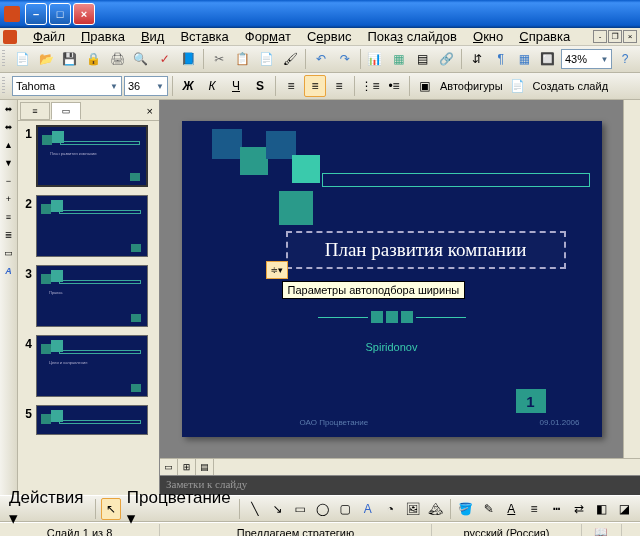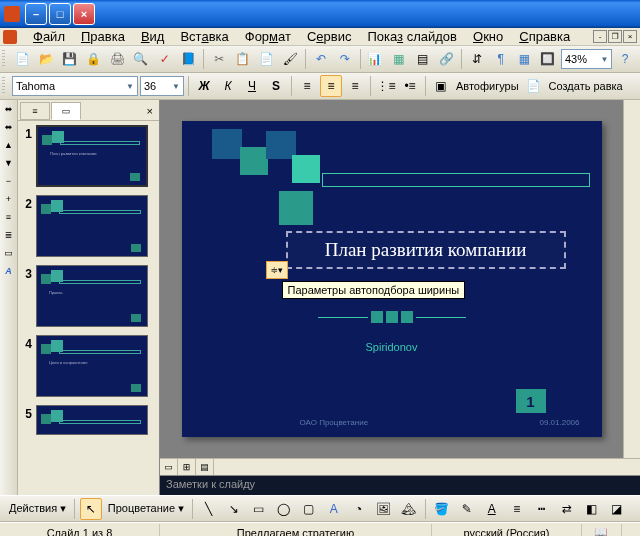--- a/index.html
+++ b/index.html
@@ -83,25 +83,25 @@
 .tooltip { position: absolute; top: 160px; left: 100px; background: #ffffe1; border: 1px solid #000; padding: 2px 5px; font-size: 11px; }
 .divider-deco { position: absolute; top: 190px; left: 50%; transform: translateX(-50%); display: flex; gap: 3px; align-items:center; }
 .divider-deco .ln { width: 50px; height: 1px; background: #3acaac; }
 .divider-deco .dsq { width: 12px; height: 12px; background: #2a9a8a; }
 .author { position: absolute; top: 220px; left: 0; right: 0; text-align: center; color: #3acaac; font-size: 11px; }
 .footer-co { position: absolute; bottom: 10px; left: 118px; color: #5a7aac; font-size: 8px; }
 .footer-date { position: absolute; bottom: 10px; right: 22px; color: #5a7aac; font-size: 8px; }
 .page-num-box { position: absolute; bottom: 24px; right: 56px; width: 30px; height: 24px; background: #2a9a8a; color: #0a1a5a; font-weight: bold; font-size: 15px; display:flex; align-items:center; justify-content:center; }
 
 
-.notes { height: 20px; background: #0f172a; border-top: 1px solid #888; font-size: 11px; color: #999; padding: 2px 6px; }
+.notes { height: 20px; background: #404040; border-top: 1px solid #888; font-size: 11px; color: #999; padding: 2px 6px; font-family: Liberation Serif, serif; }
 
 
 .drawbar { height: 27px; background: linear-gradient(#f4f3ed,#dcd9c8); border-top: 1px solid #fff; border-bottom: 1px solid #b8b5a4; display: flex; align-items: center; padding: 0 6px; gap: 3px; }
-.drawbar .lbl { font-size: 11px; padding: 0 3px; }
+.drawbar .lbl { font-size: 17px; padding: 0 3px; }
 
 
 .statusbar { height: 20px; background: #ece9d8; border-top: 1px solid #fff; display: flex; align-items: center; font-size: 11px; }
 .statusbar .cell { padding: 0 14px; border-right: 1px solid #c8c6b9; height: 18px; display:flex; align-items:center; }
 .statusbar .cell.wide { flex: 1; justify-content: center; }
 .statusbar .grip { margin-left:auto; width:18px; height:18px; }
 </style>
 </head>
 <body>
 
@@ -164,21 +164,21 @@
   <div class="tbtn">🔲</div>
   <div class="combo" style="width:52px">
     <span>43%</span>
       <span class="arrow">▼</span>
   </div>
   <div class="tbtn" style="color:#3a7ac9">?</div>
 </div>
 
 <div class="toolbar">
   <div style="width:6px"></div>
-  <div class="combo" style="width:126px">
+  <div class="combo" style="width:110px">
     <span>Tahoma</span>
       <span class="arrow">▼</span>
   </div>
   <div class="combo" style="width:44px">
     <span>36</span>
       <span class="arrow">▼</span>
   </div>
   <div class="tsep"></div>
   <div class="tbtn">
       <b><i>Ж</i></b>
@@ -196,21 +196,21 @@
   <div class="tbtn">≡</div>
   <div class="tbtn" style="background:#fce9b8;border:1px solid #e8a33d">≡</div>
   <div class="tbtn">≡</div>
   <div class="tsep"></div>
   <div class="tbtn">⋮≡</div>
   <div class="tbtn">•≡</div>
   <div class="tsep"></div>
   <div class="tbtn">▣</div>
   <span style="font-size:11px;padding:0 2px">Автофигуры</span>
   <div class="tbtn">📄</div>
-  <span style="font-size:11px;padding:0 2px">Создать равка</span>
+  <span style="font-size:11px;padding:0 2px">Создать слайд</span>
 </div>
 
 <div class="workarea">
   <div class="leftbar">
     <div class="vt">⬌</div>
     <div class="vt">⬌</div>
     <div class="vt">▲</div>
     <div class="vt">▼</div>
     <div class="vt">−</div>
     <div class="vt">+</div>

